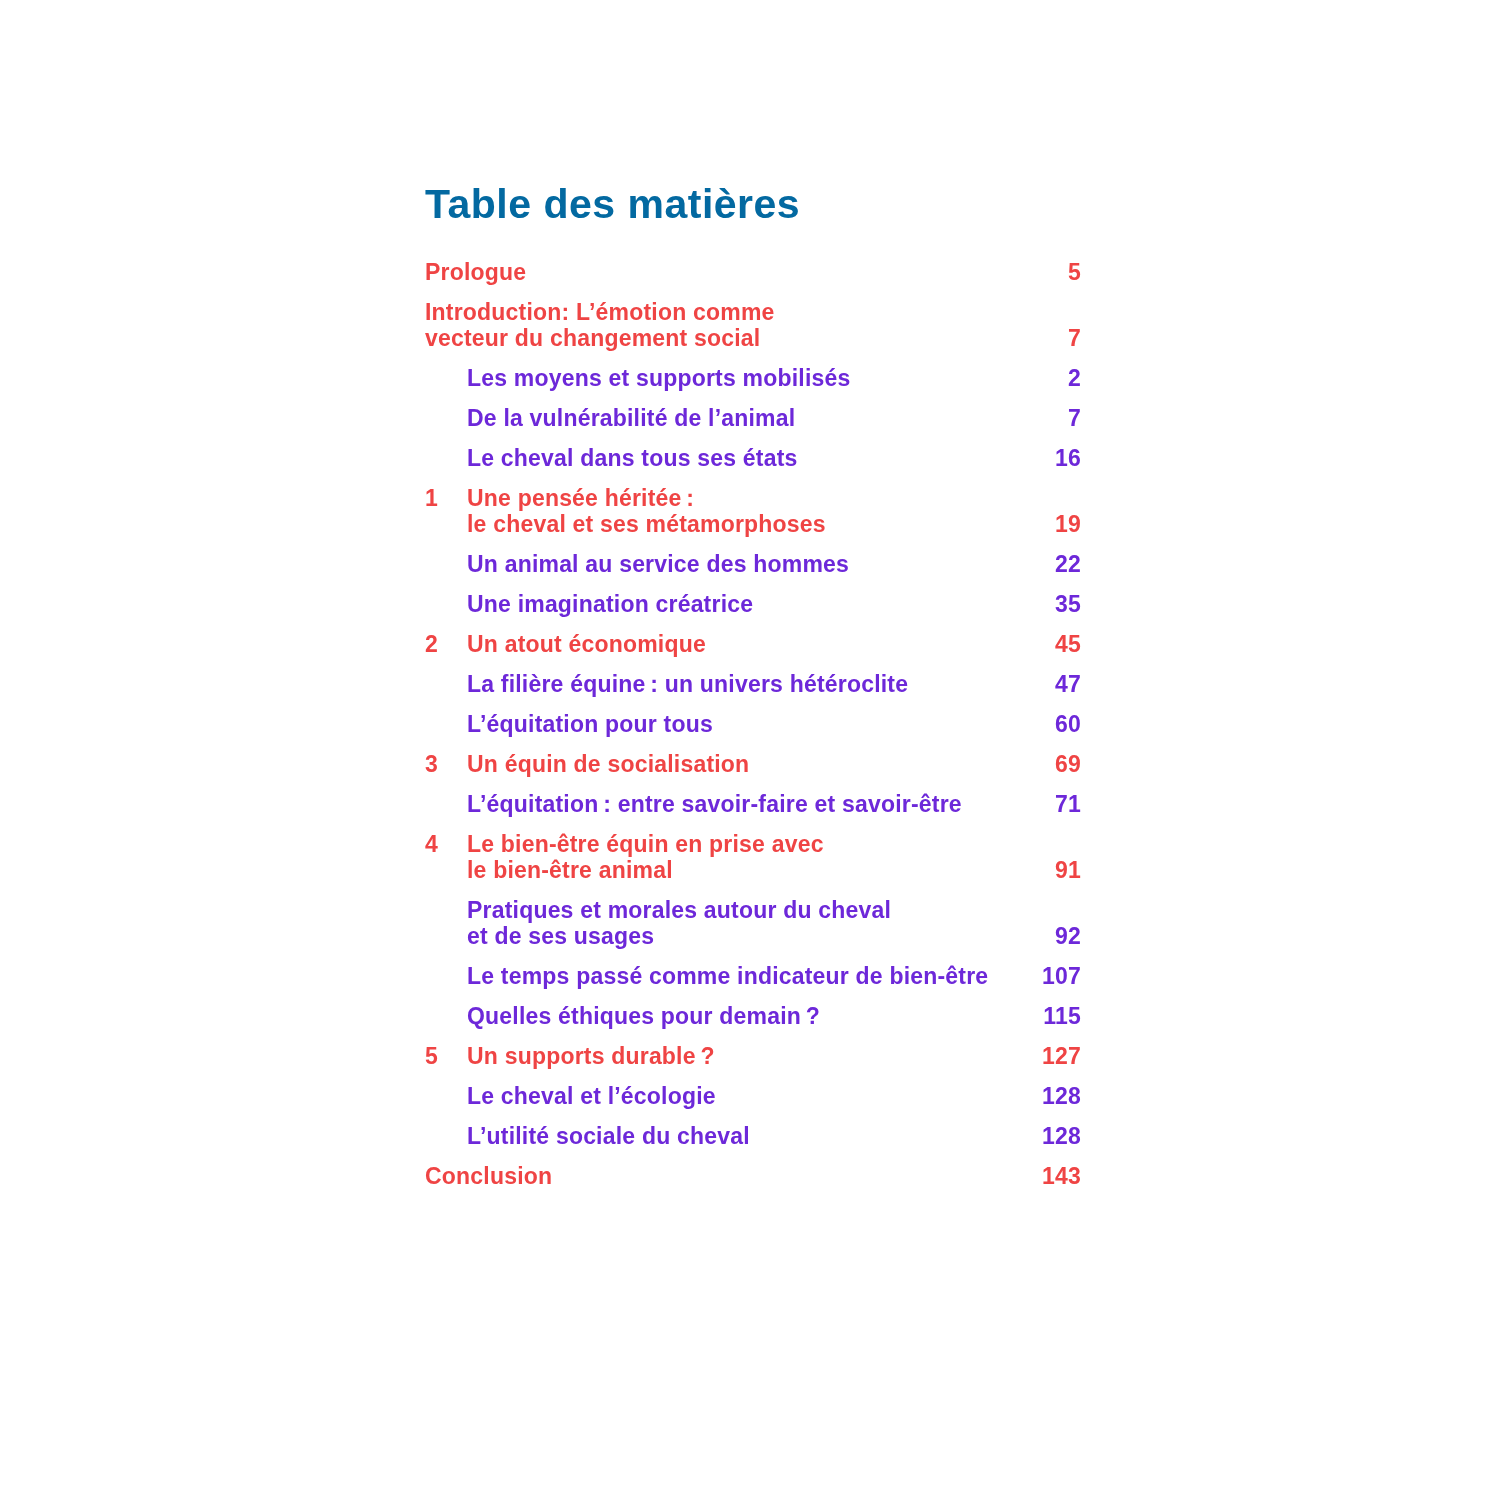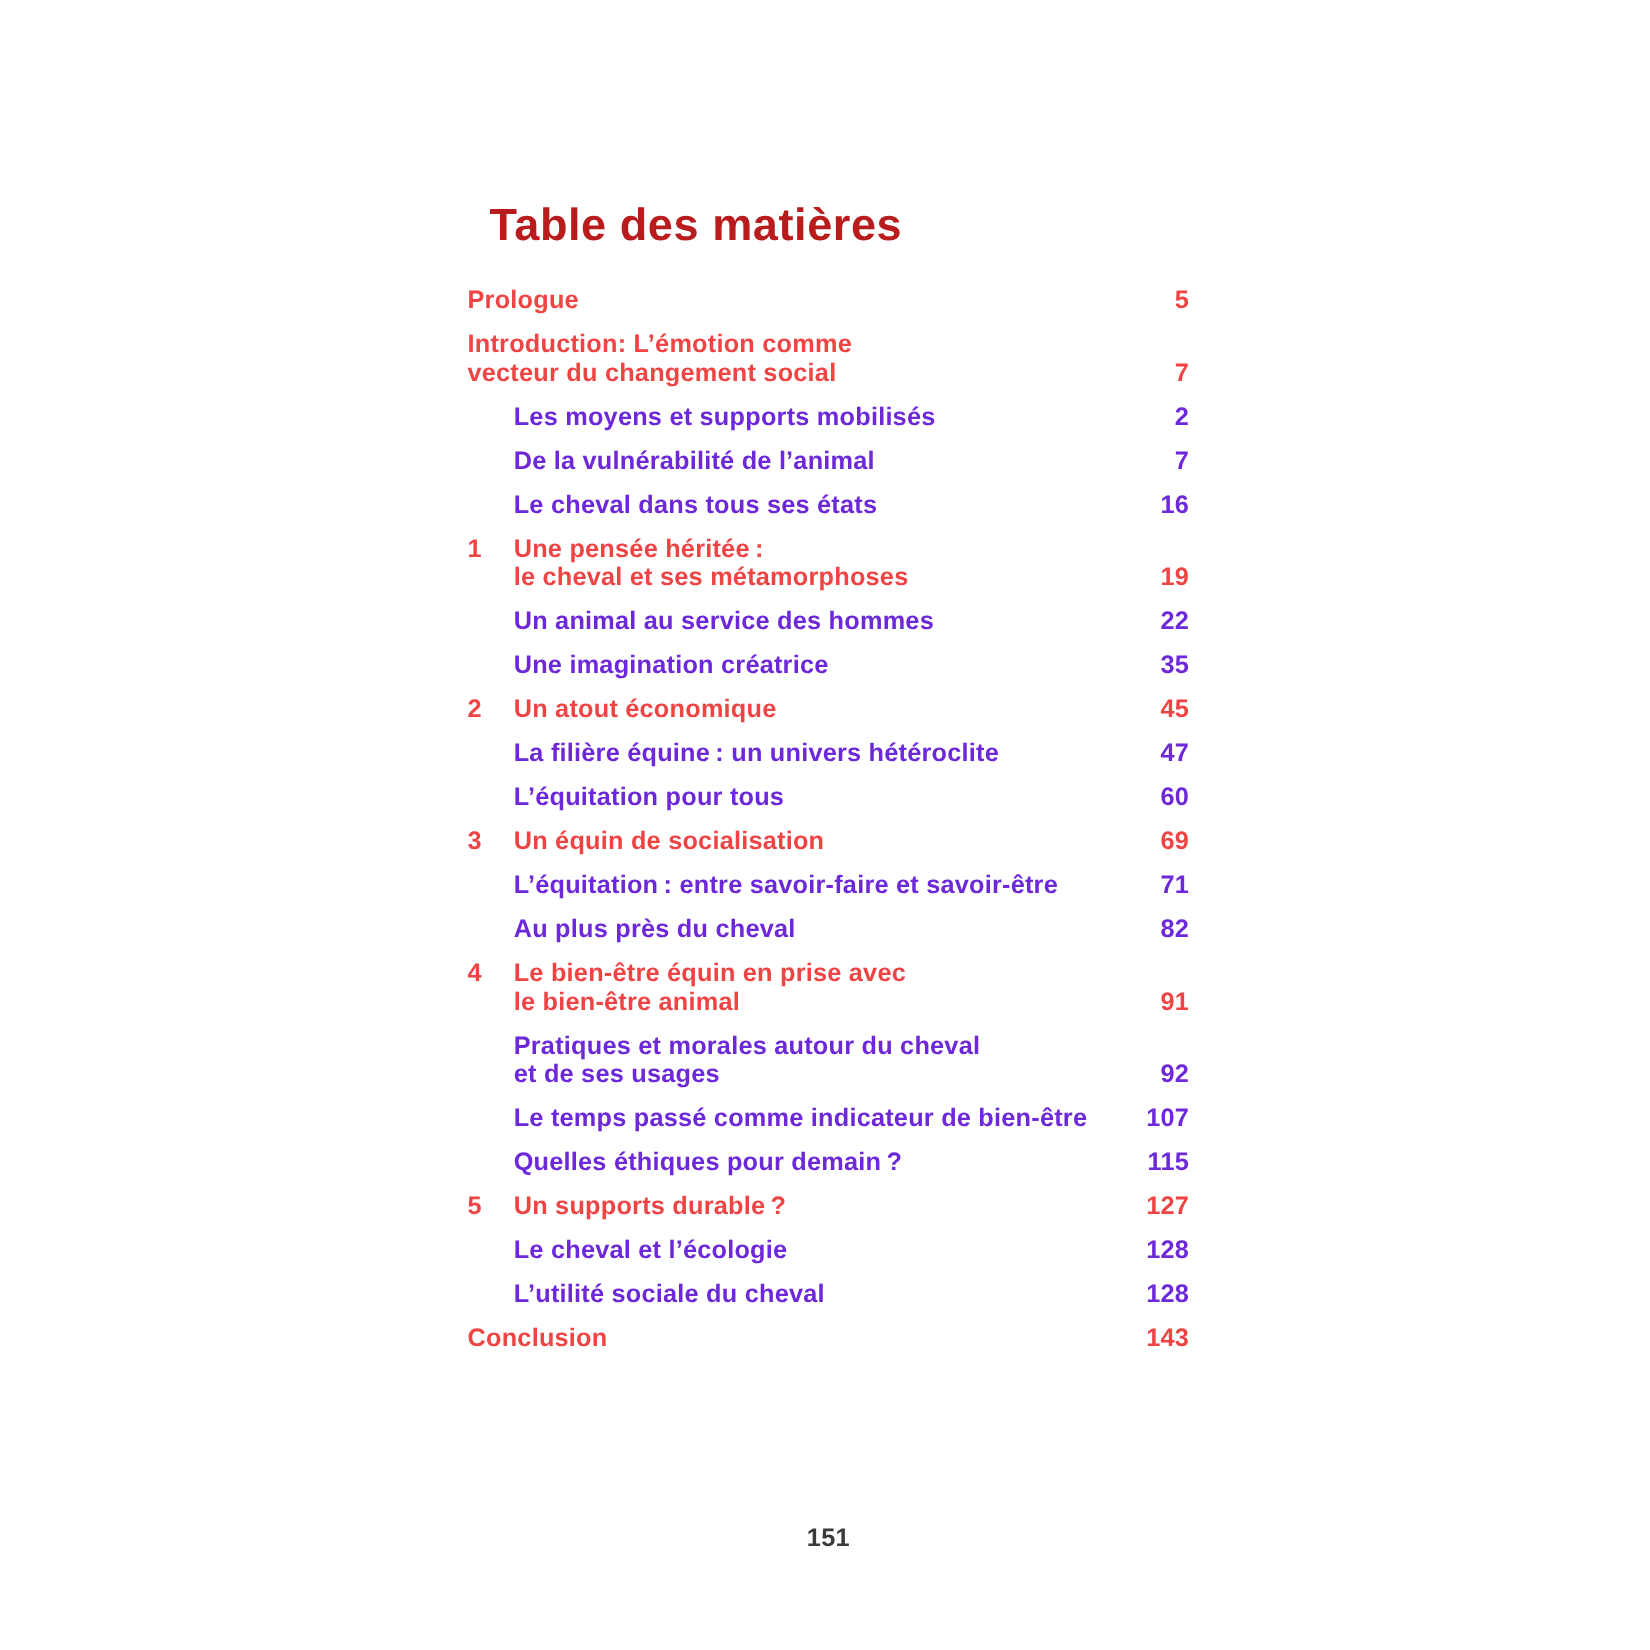--- a/index.html
+++ b/index.html
@@ -60,21 +60,21 @@
     letter-spacing: 0.2px;
     color: #3a3a3a;
   }
 </style>
 </head>
 <body>
 
 <div class="sheet">
   <div class="toc">
 
-    <h1 class="title" style="color: #b91c1c; margin-left: 20px;">Table des matières</h1>
+    <h1 class="title" style="color: #0369a1;">Table des matières</h1>
 
     <div class="row top">
       <span class="label">Prologue</span>
       <span class="pagenum">5</span>
     </div>
 
     <div class="row top">
       <span class="label">Introduction: L’émotion comme
 vecteur du changement social</span>
       <span class="pagenum">7</span>
@@ -140,25 +140,20 @@
       <span class="label">Un équin de socialisation</span>
       <span class="pagenum">69</span>
     </div>
 
     <div class="row sub">
       <span class="indent"></span>
       <span class="label">L’équitation : entre savoir-faire et savoir-être</span>
       <span class="pagenum">71</span>
     </div>
 
-    <div class="row sub">
-      <span class="indent"></span>
-      <span class="label">Au plus près du cheval</span>
-      <span class="pagenum">82</span>
-    </div>
 
     <div class="row chapter">
       <span class="num">4</span>
       <span class="label">Le bien-être équin en prise avec
 le bien-être animal</span>
       <span class="pagenum">91</span>
     </div>
 
     <div class="row sub">
       <span class="indent"></span>
@@ -197,14 +192,13 @@
       <span class="pagenum">128</span>
     </div>
 
     <div class="row top">
       <span class="label">Conclusion</span>
       <span class="pagenum">143</span>
     </div>
 
   </div>
 
-  <div class="folio">151</div>
 </div>
 
 </body></html>

